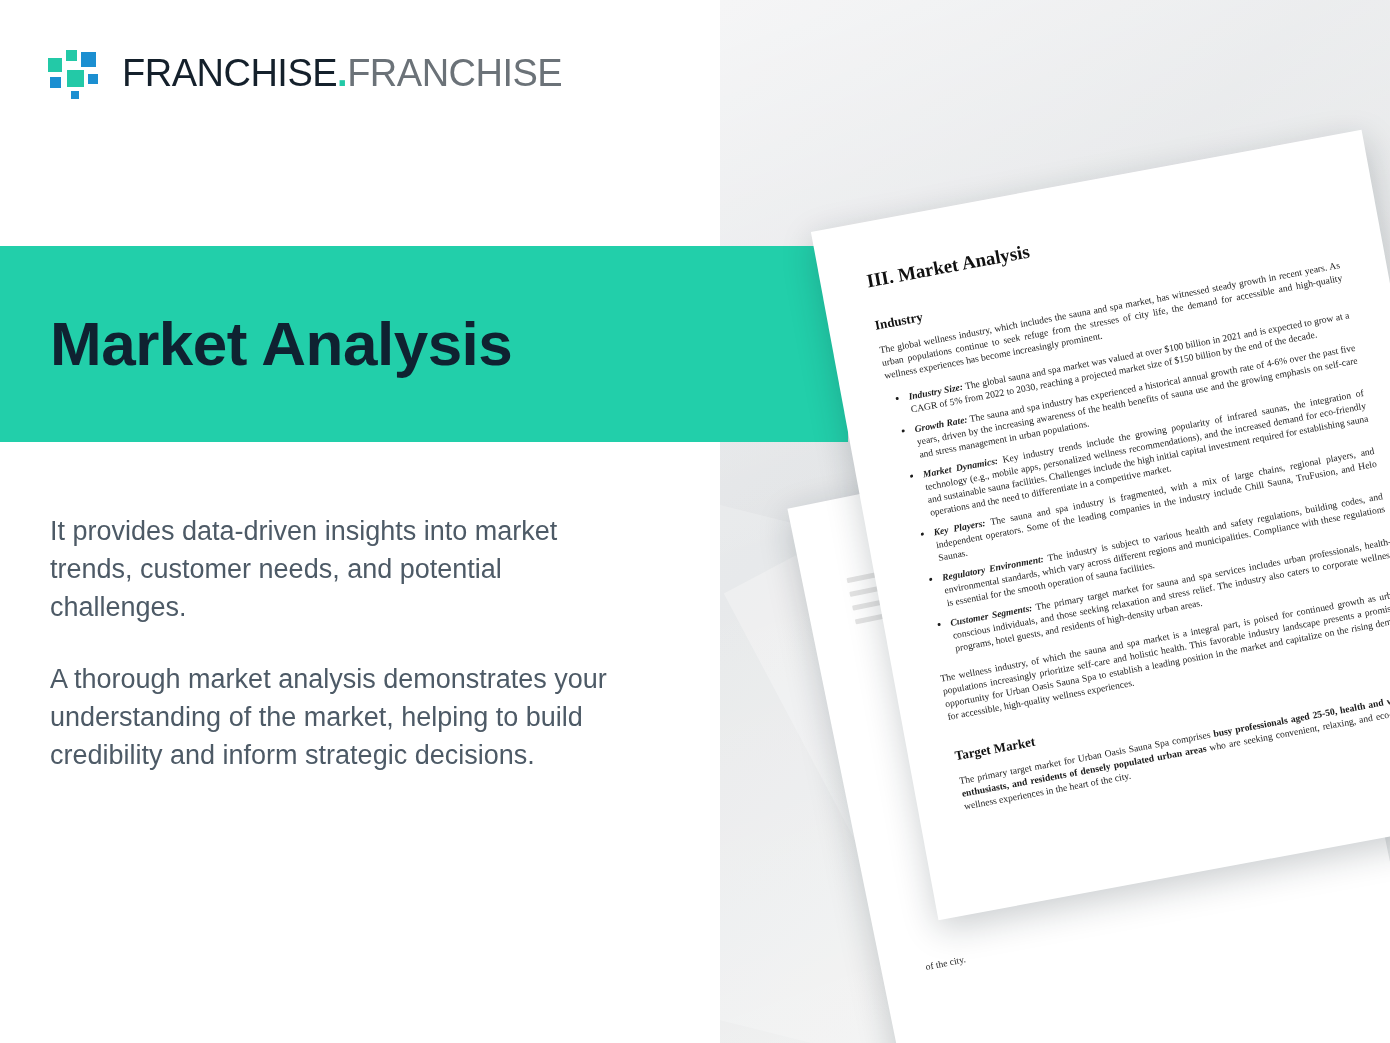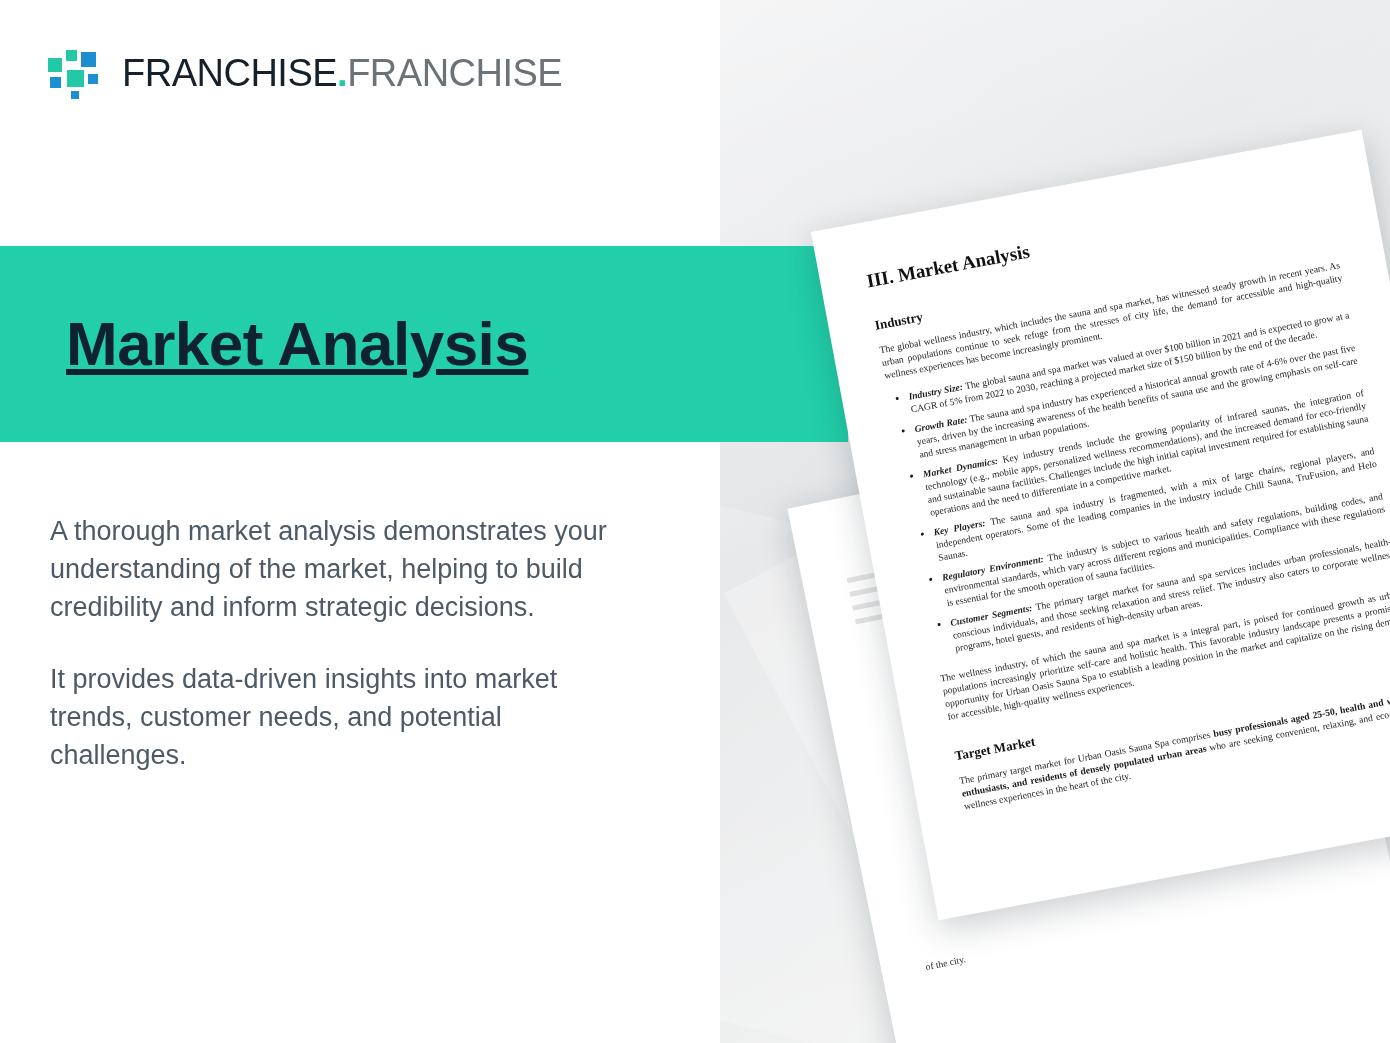--- a/index.html
+++ b/index.html
@@ -99,28 +99,27 @@
     position: absolute;
     left: 0;
     top: 246px;
     width: 848px;
     height: 196px;
     background: #22cfaa;
     display: flex;
     align-items: center;
   }
   .title-band h1 {
-    margin: 16px;
+    margin: 0;
     padding-left: 50px;
     font-size: 62px;
     line-height: 1.05;
     font-weight: bold;
     color: #0f2231;
     letter-spacing: -0.5px;
-    text-decoration: underline;
   }
 
   
   .body-copy {
     position: absolute;
     left: 50px;
     top: 512px;
     width: 580px;
     color: #4d5a66;
     font-size: 27px;
@@ -252,22 +251,22 @@
     <span class="logo-text">
       <span class="bold">FRANCHISE</span><span class="dot">.</span><span class="light">FRANCHISE</span>
     </span>
   </div>
 
   <div class="title-band">
     <h1>Market Analysis</h1>
   </div>
 
   <div class="body-copy">
+    <p>It provides data-driven insights into market trends, customer needs, and potential challenges.</p>
     <p>A thorough market analysis demonstrates your understanding of the market, helping to build credibility and inform strategic decisions.</p>
-    <p>It provides data-driven insights into market trends, customer needs, and potential challenges.</p>
   </div>
 
   <div class="doc-stack">
 
     <div class="sheet sheet-back2">
       <div class="back-lines">
         <div style="width:96%"></div>
           <div style="width:92%"></div>
           <div style="width:88%"></div>
         <div style="width:95%"></div>

